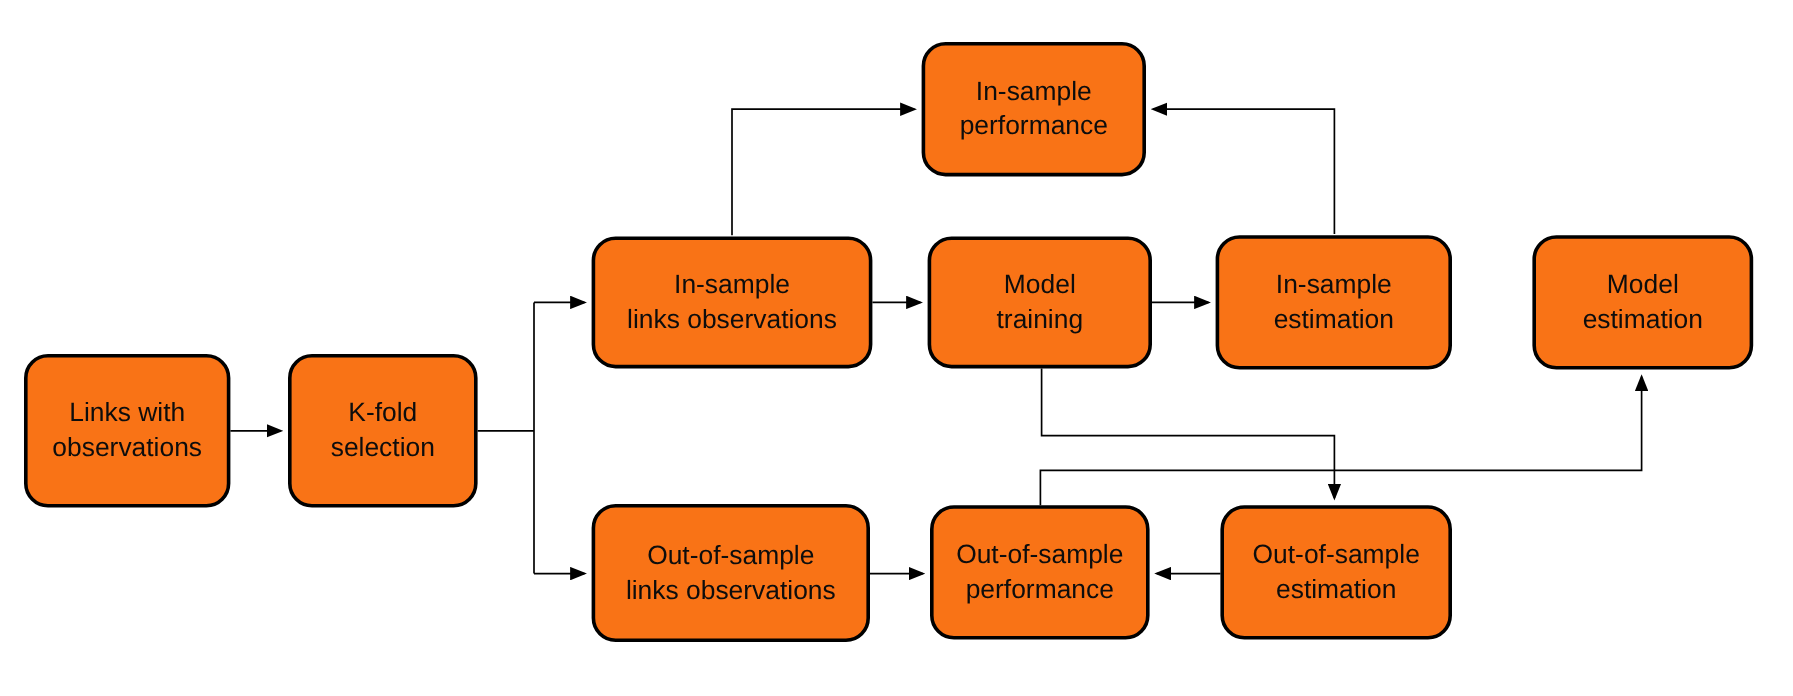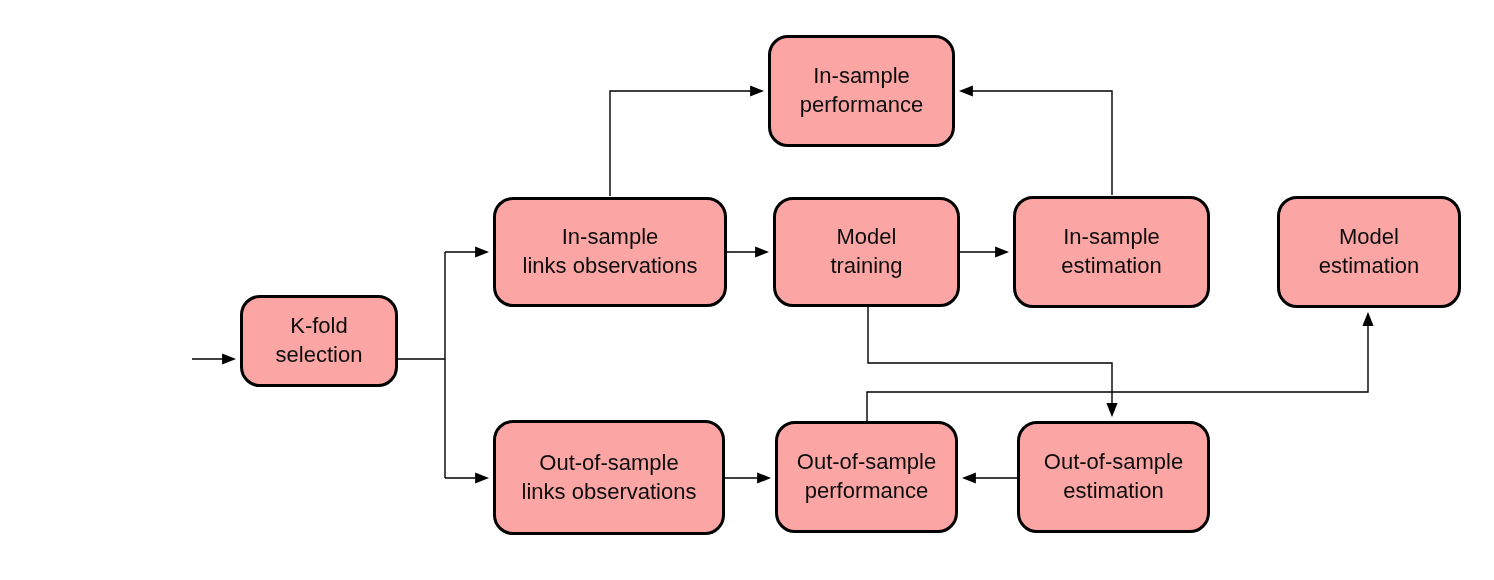--- a/index.html
+++ b/index.html
@@ -16,21 +16,21 @@
   }
   .edges-layer {
     position: absolute; left: 0; top: 0;
     width: 1494px; height: 580px;
   }
   .node {
     position: absolute;
     box-sizing: border-box;
     border: 3px solid #000000;
     border-radius: 20px;
-    background: #fca5a5;
+    background: #f97316;
     display: flex;
     flex-direction: column;
     align-items: center;
     justify-content: center;
     text-align: center;
     font-size: 22px;
     line-height: 1.3;
     color: #0d0d0d;
   }
   .node span { display: block; white-space: nowrap; }
@@ -66,22 +66,26 @@
 
     <polyline points="868,307 868,363 1112,363 1112,415" marker-end="url(#arrow)"></polyline>
 
     <polyline points="867,421 867,392 1368,392 1368,314" marker-end="url(#arrow)"></polyline>
 
     <polyline points="725,478 769,478" marker-end="url(#arrow)"></polyline>
 
     <polyline points="1017,478 964,478" marker-end="url(#arrow)"></polyline>
   </svg>
 
+  <div class="node" style="left:20px;  top:295px; width:172px; height:128px;">
+    <span>Links with</span>
+    <span>observations</span>
+  </div>
 
-  <div class="node" style="left:240px; top:295px; width:158px; height:92px;">
+  <div class="node" style="left:240px; top:295px; width:158px; height:128px;">
     <span>K-fold</span>
     <span>selection</span>
   </div>
 
   <div class="node" style="left:493px; top:197px; width:234px; height:110px;">
     <span>In-sample</span>
     <span>links observations</span>
   </div>
 
   <div class="node" style="left:773px; top:197px; width:187px; height:110px;">

